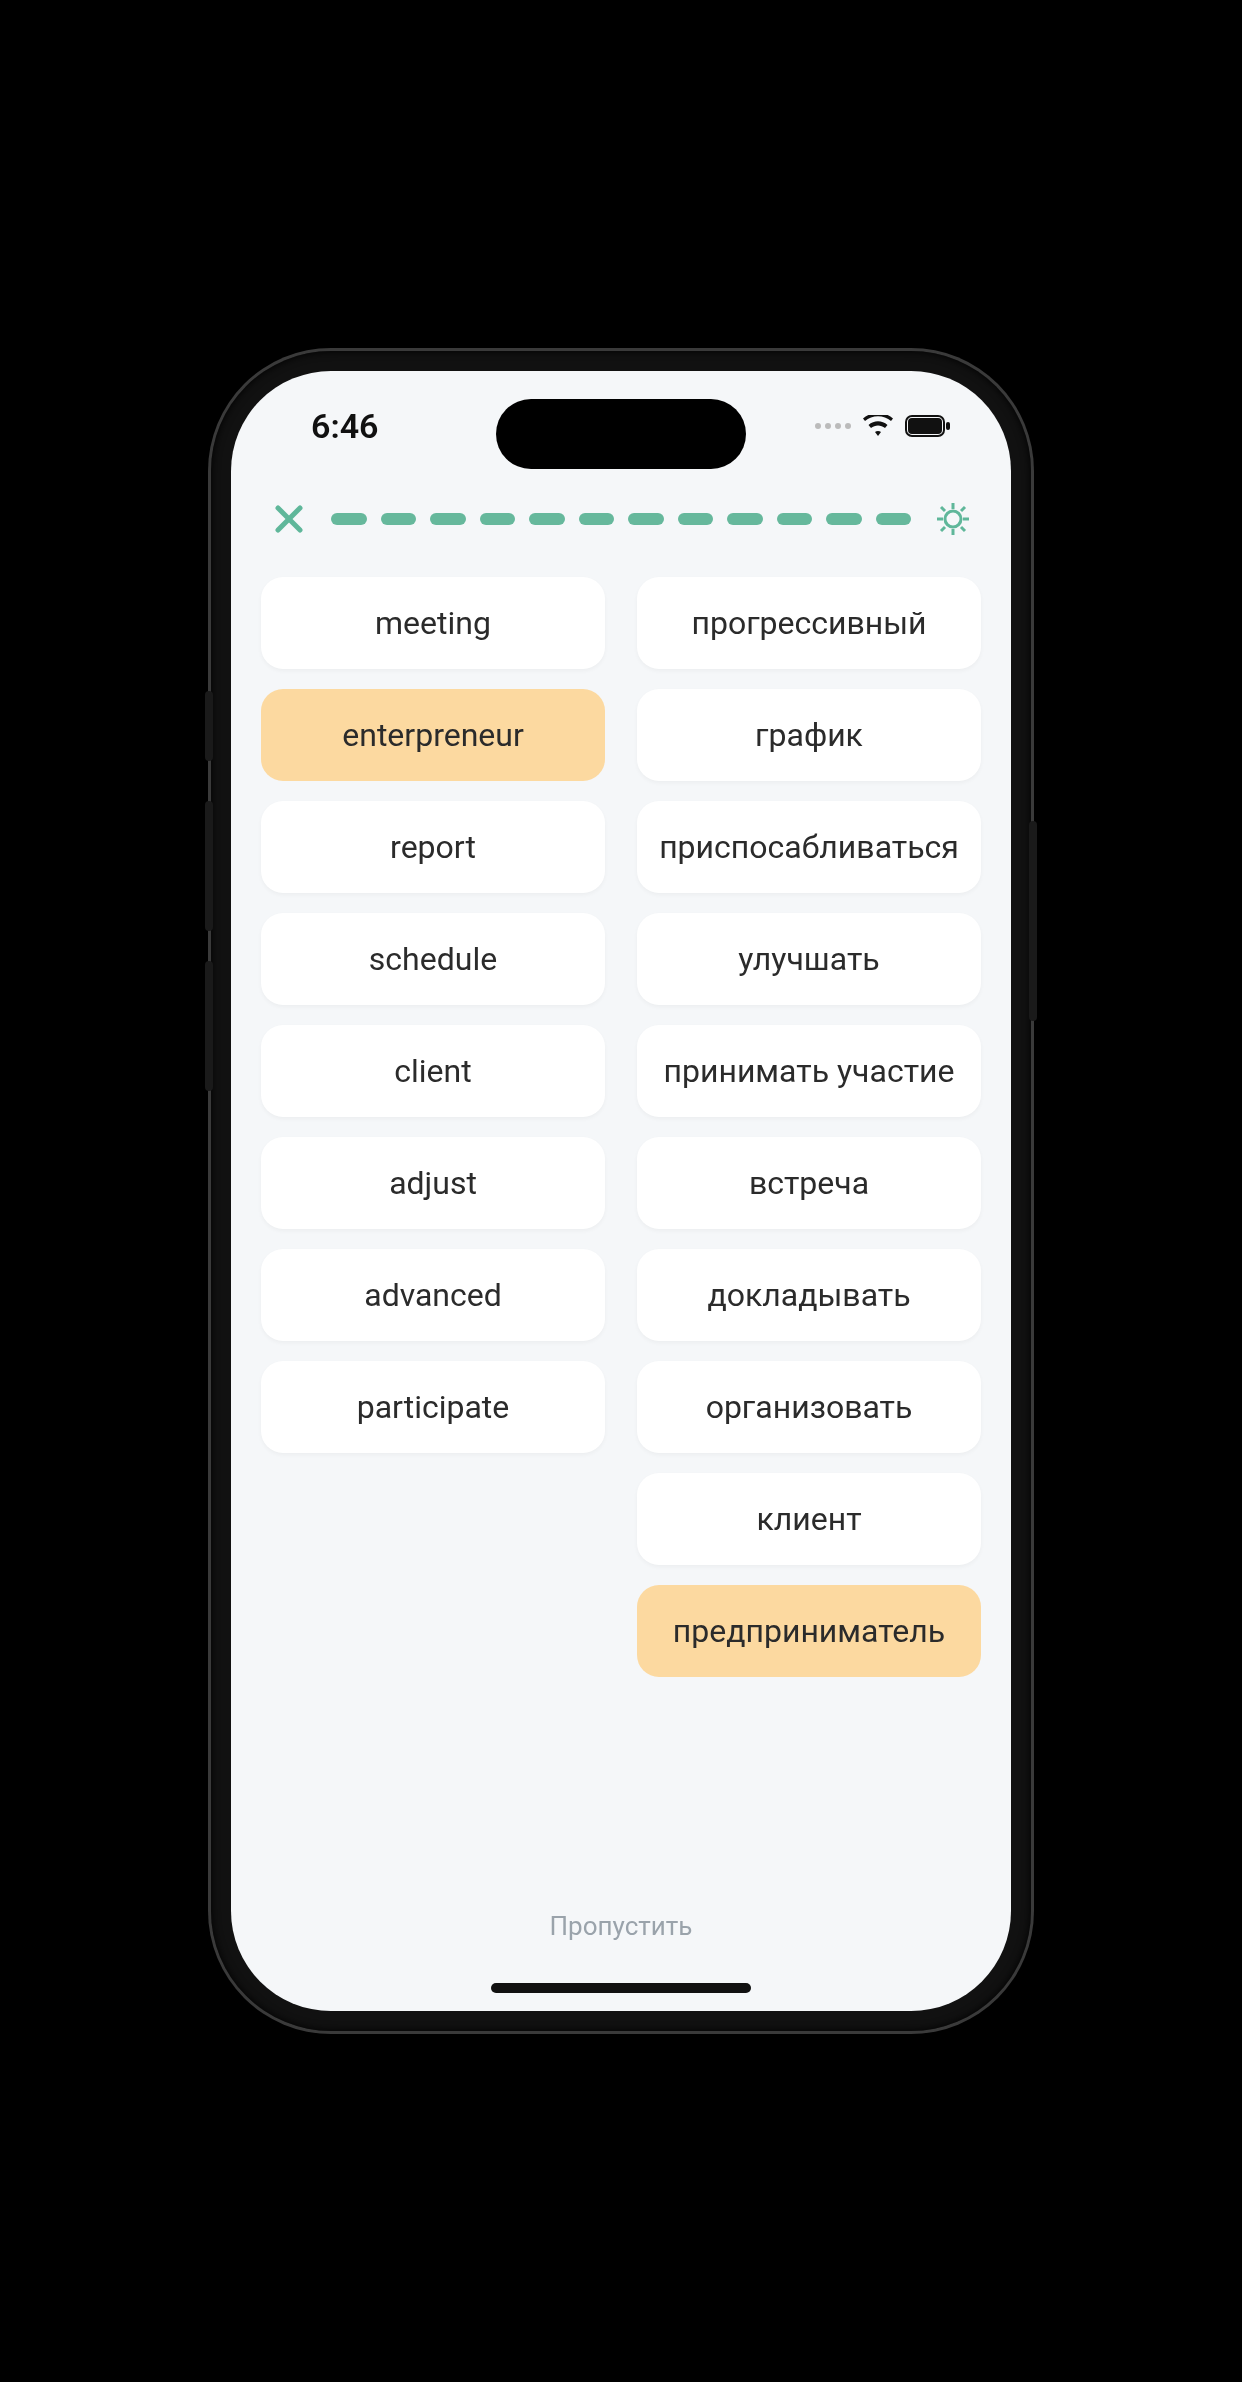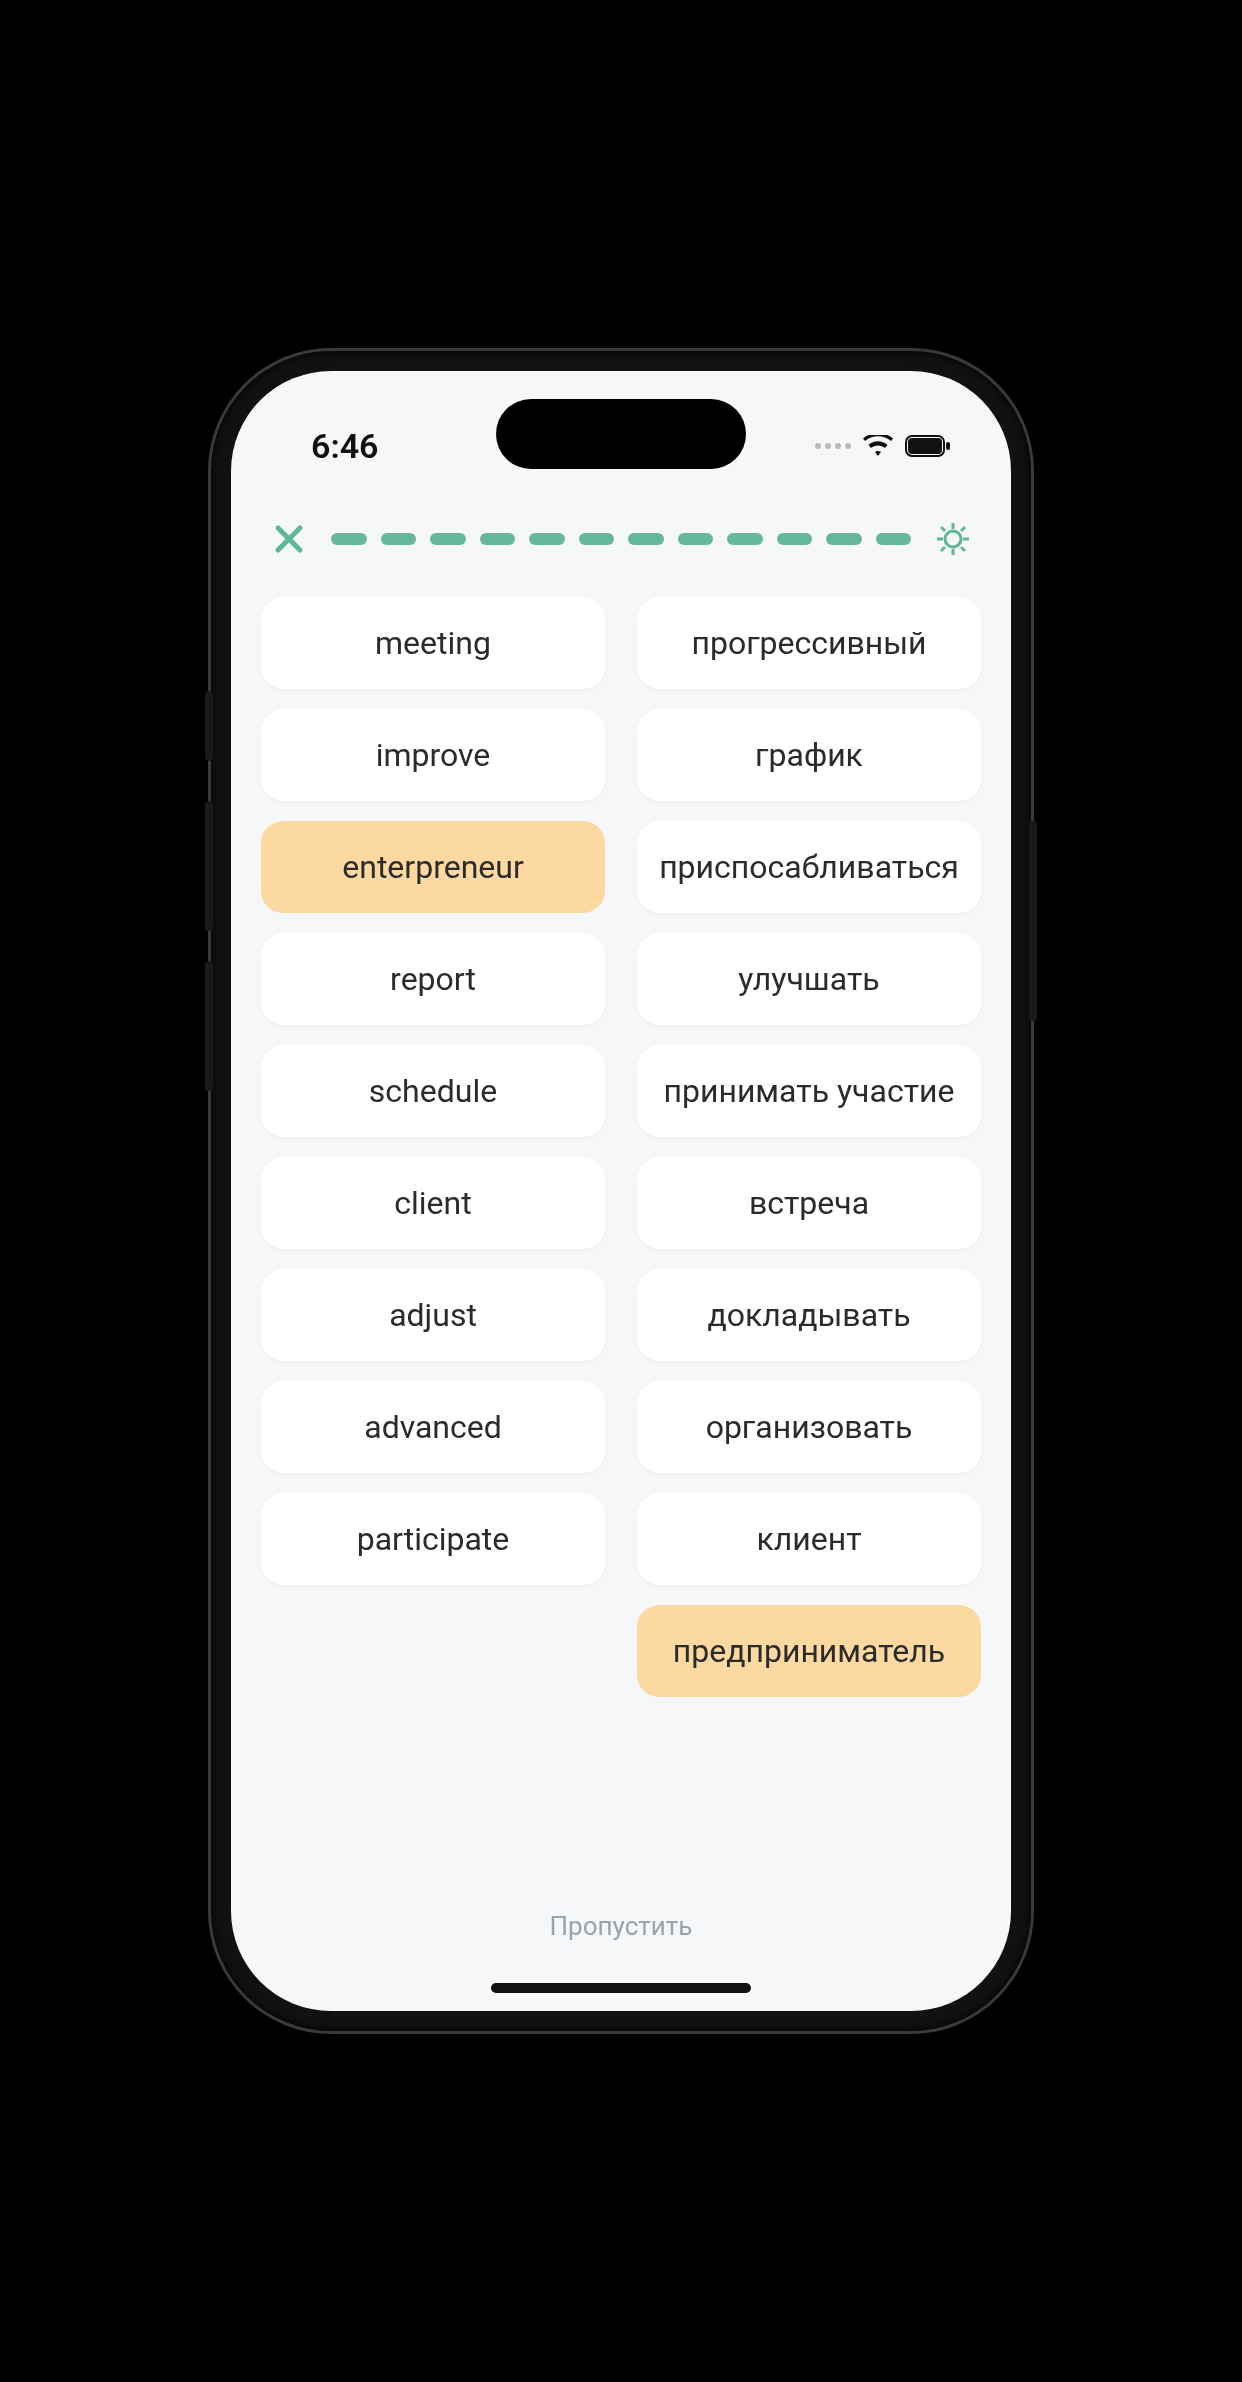--- a/index.html
+++ b/index.html
@@ -43,21 +43,20 @@
   }
   .status-bar {
     height: 110px;
     display: flex;
     align-items: center;
     justify-content: space-between;
     padding: 0 60px 0 80px;
     font-size: 34px;
     font-weight: 600;
     color: #111;
-    margin-top: 20px;
   }
   .status-right {
     display: flex;
     align-items: center;
     gap: 12px;
   }
   .dots {
     display: flex;
     gap: 4px;
   }
@@ -223,23 +222,20 @@
             </g>
           </svg>
       </div>
     </div>
 
     <div class="content">
       <div class="col">
           <div class="card">
             <span>meeting</span>
           </div>
-          <div class="card">
-            <span>improve</span>
-          </div>
           <div class="card selected">
             <span>enterpreneur</span>
           </div>
           <div class="card">
             <span>report</span>
           </div>
           <div class="card">
             <span>schedule</span>
           </div>
           <div class="card">

